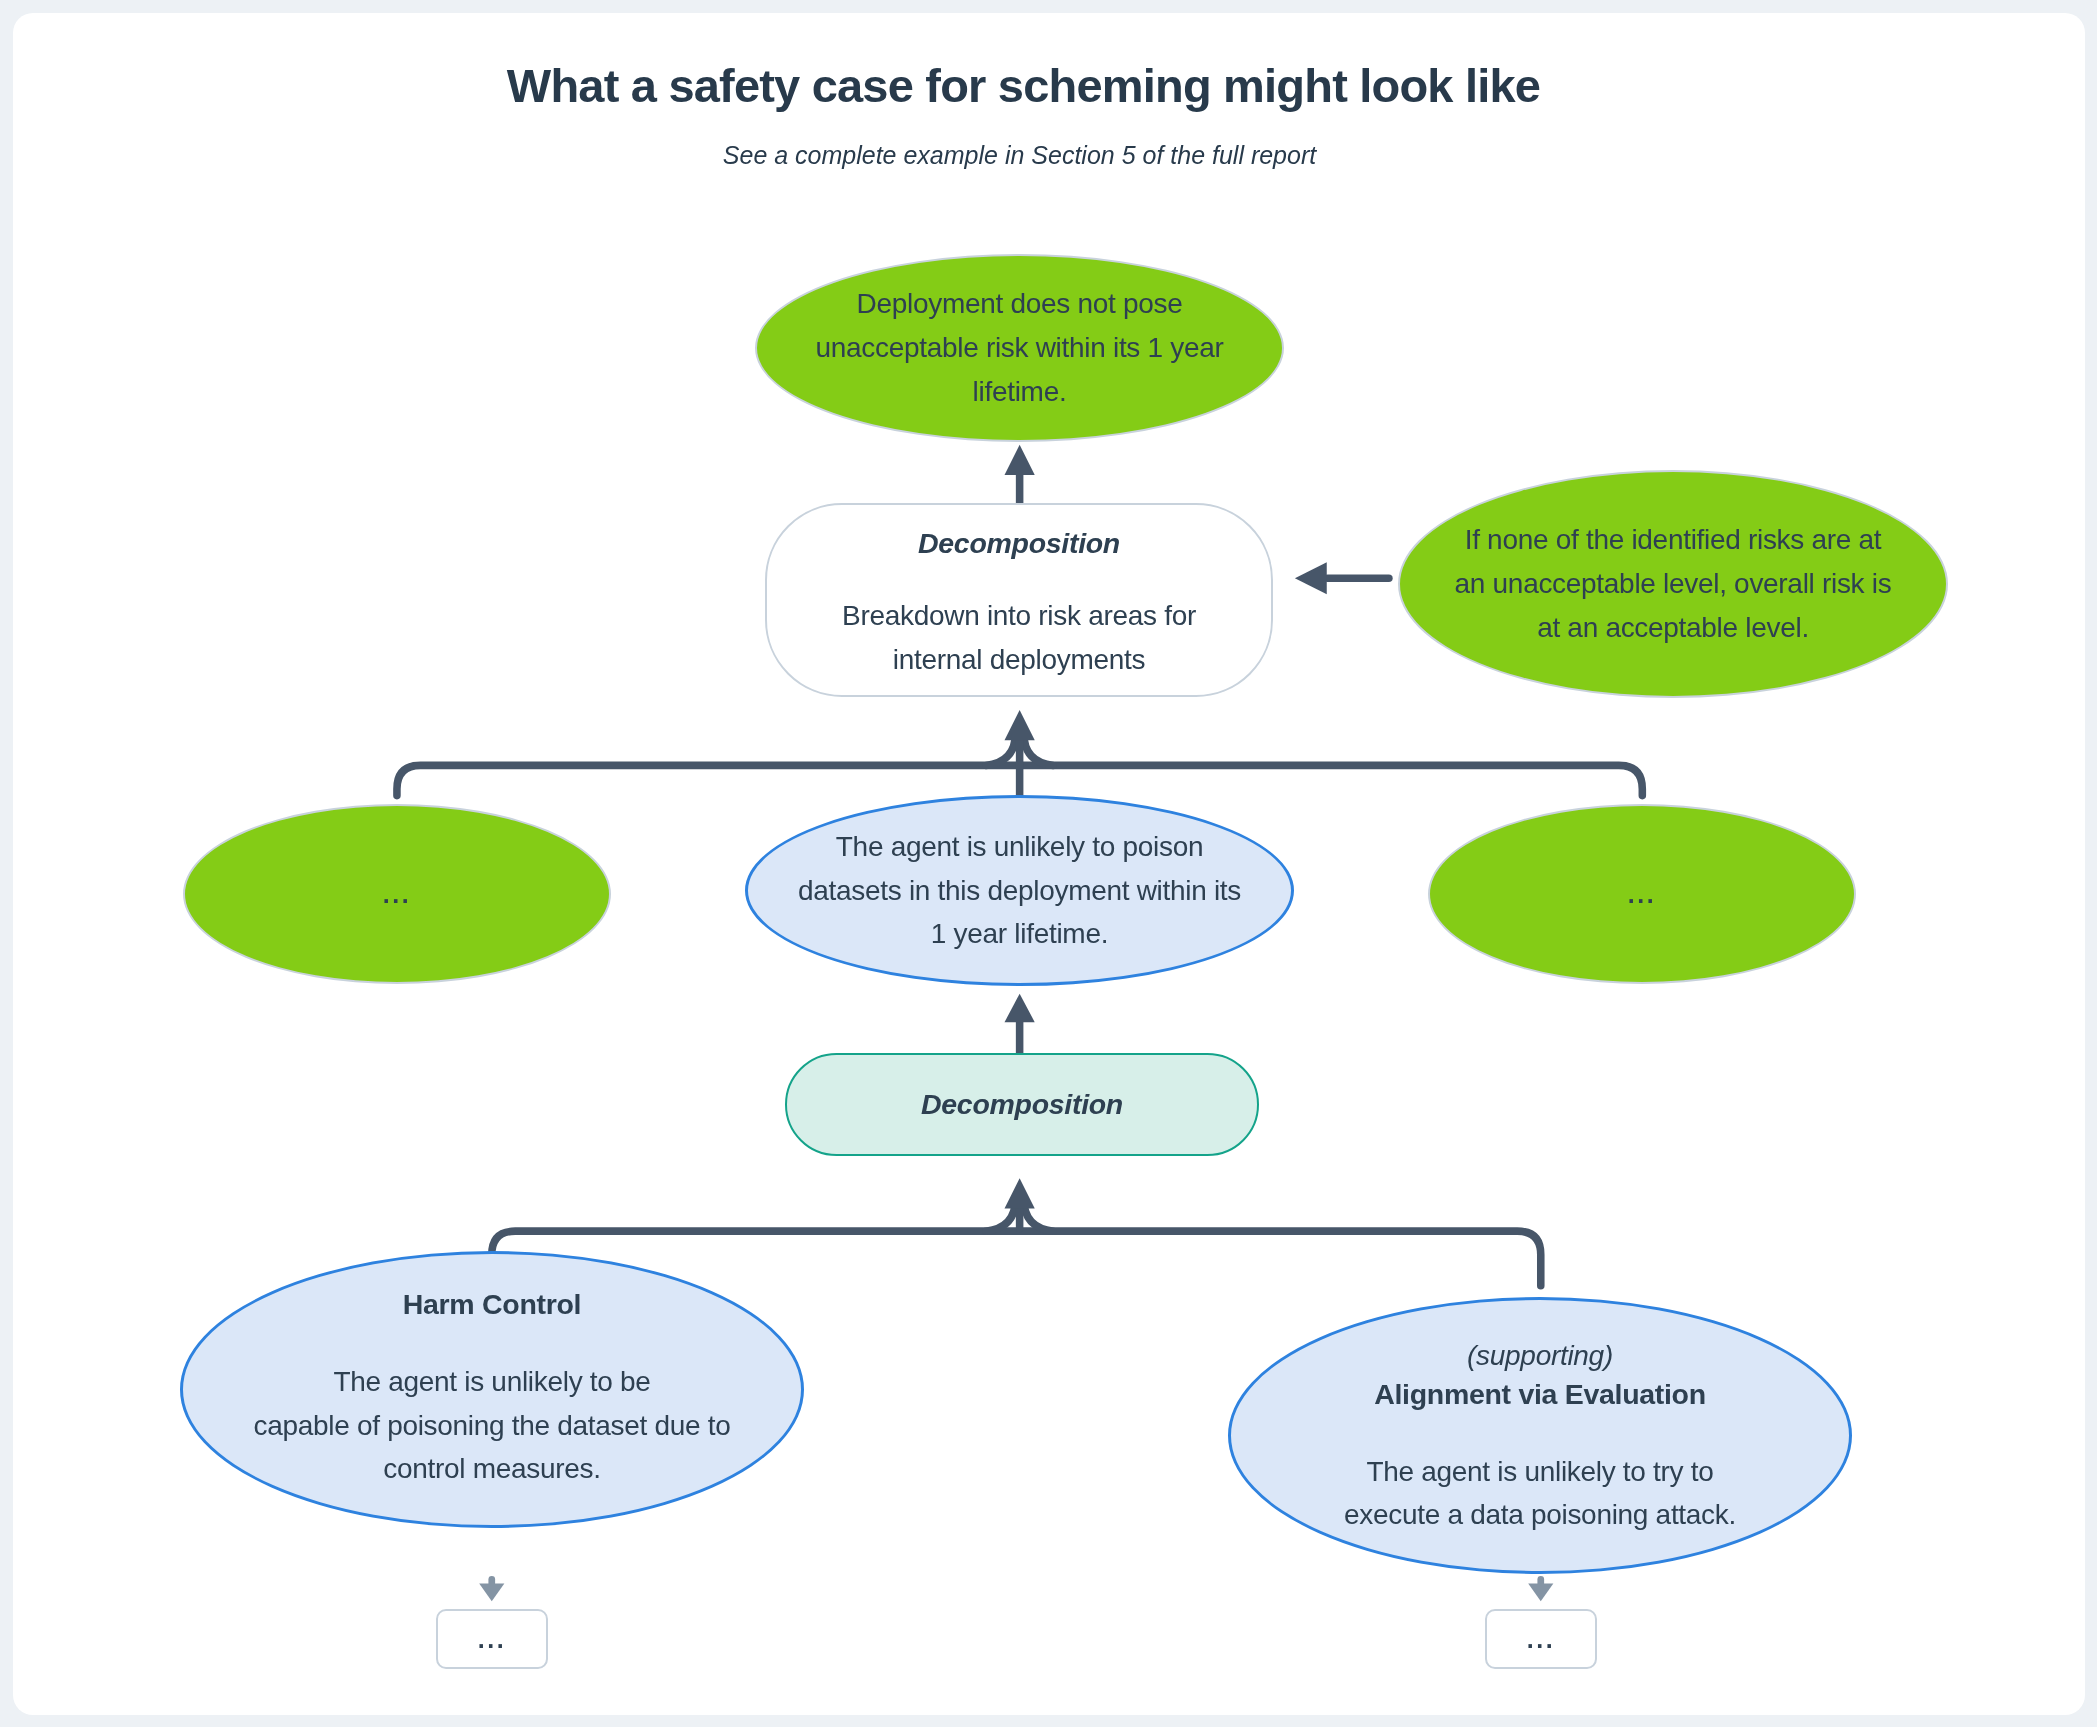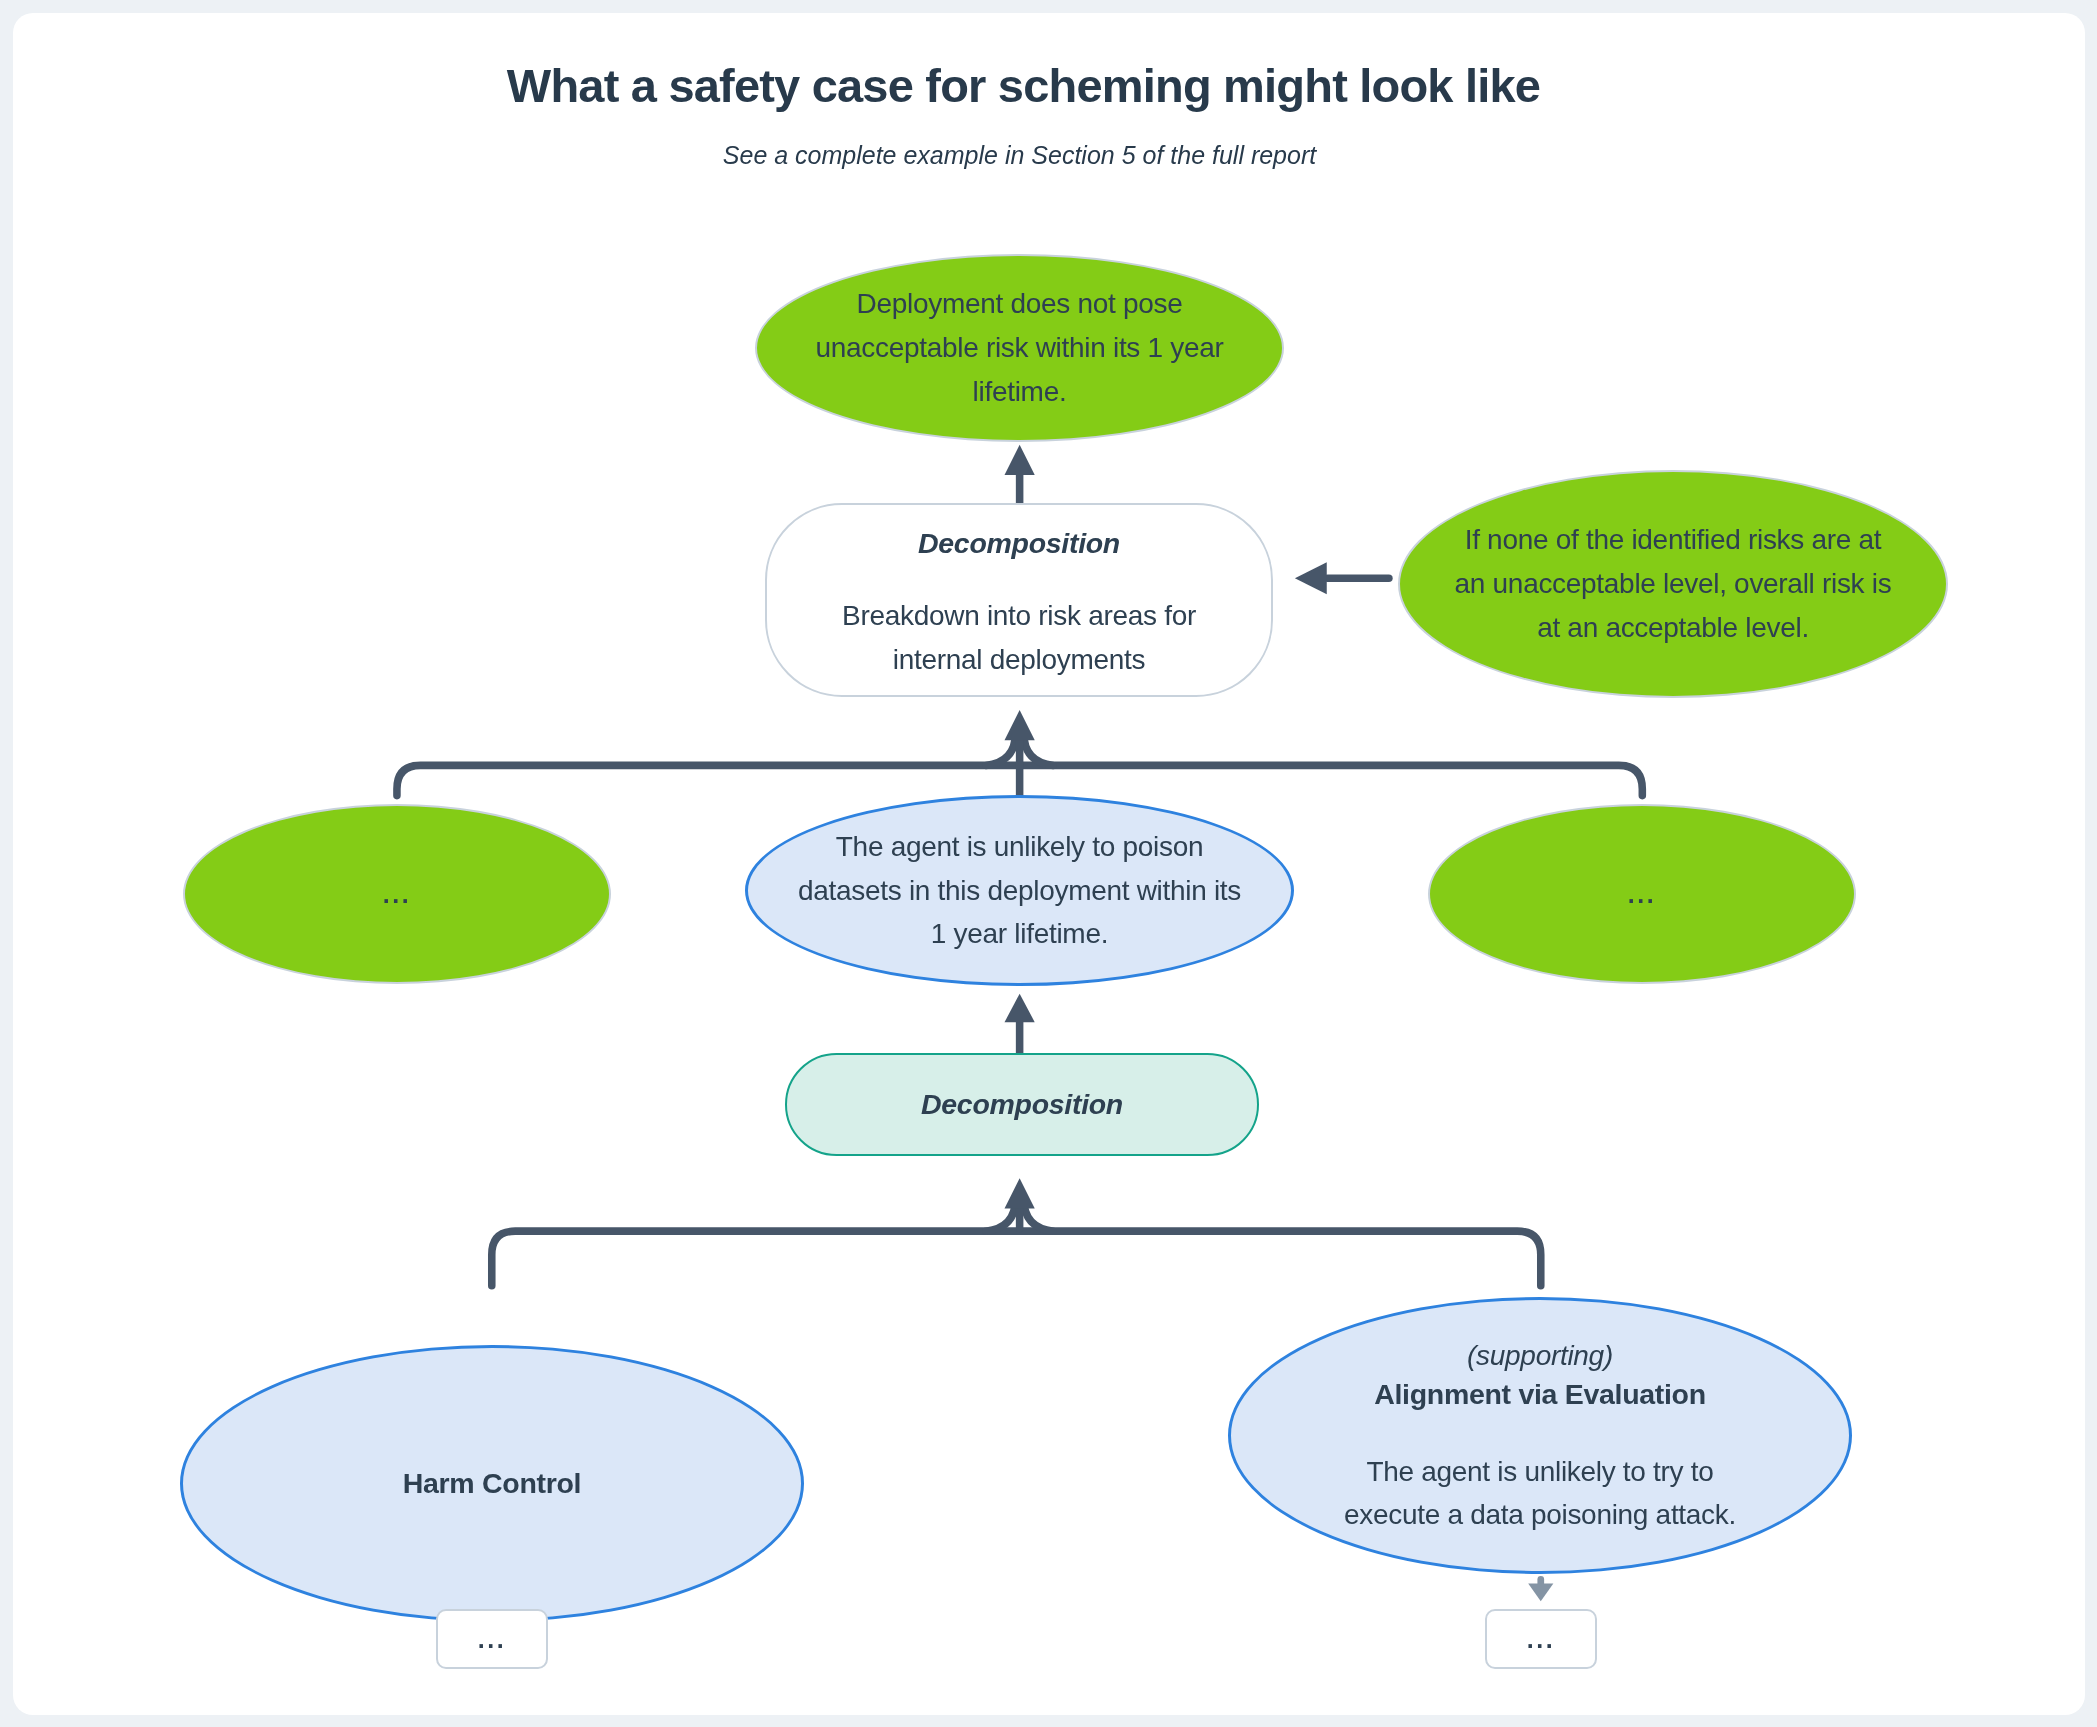--- a/index.html
+++ b/index.html
@@ -122,22 +122,25 @@
 </div>
 
 <div class="node ellipse outline" style="left:1428px;top:804px;width:428px;height:180px;">
   <div class="dots">...</div>
 </div>
 
 <div class="node green" style="left:785px;top:1053px;width:474px;height:103px;border-radius:54px;">
   <div class="node-heading italic-bold">Decomposition</div>
 </div>
 
-<div class="node ellipse blue" style="left:180px;top:1345px;width:624px;height:277px;padding:0 34px;">
+<div class="node ellipse blue" style="left:180px;top:1251px;width:624px;height:277px;padding:0 34px;">
   <div class="node-heading">Harm Control</div>
+  <div class="node-text gap-lg">The agent is unlikely to be
+capable of poisoning the dataset due to
+control measures.</div>
 </div>
 
 <div class="node ellipse blue" style="left:1228px;top:1297px;width:624px;height:277px;padding:0 34px;">
   <div class="node-text italic">(supporting)</div>
   <div class="node-heading">Alignment via Evaluation</div>
   <div class="node-text gap-lg">The agent is unlikely to try to
 execute a data poisoning attack.</div>
 </div>
 
 <div class="node morebox" style="left:436px;top:1609px;width:112px;height:60px;">

